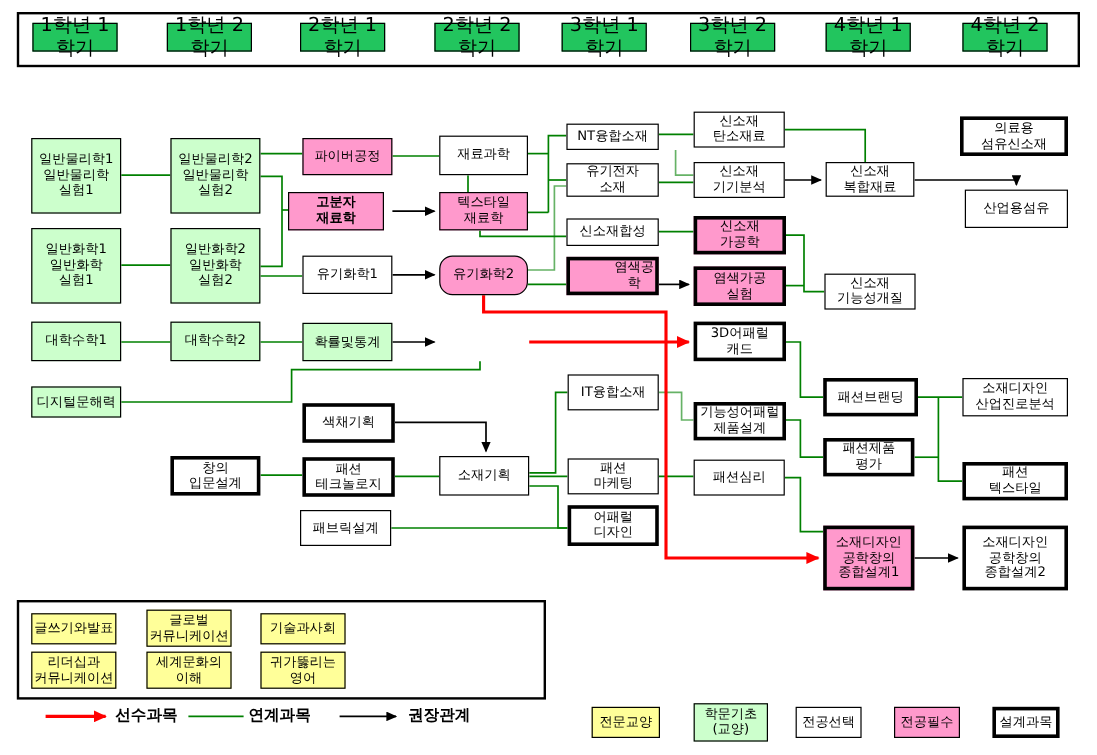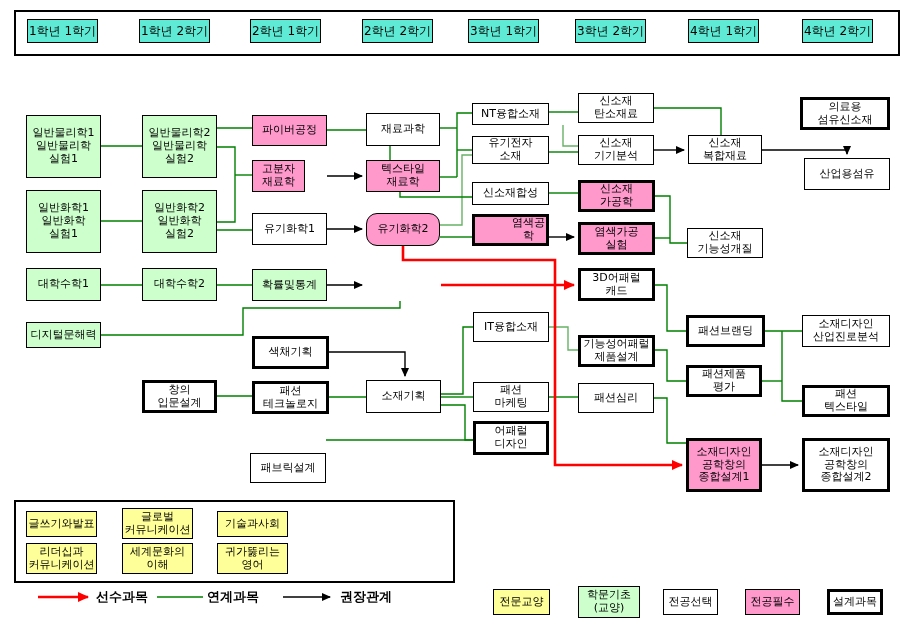--- a/index.html
+++ b/index.html
@@ -2,21 +2,21 @@
 <html><head>
 <meta charset="utf-8">
 <style>
   html,body{margin:0;padding:0;background:#fff;}
   #canvas{position:relative;width:914px;height:629px;background:#fff;
           font-family:"DejaVu Sans",sans-serif;color:#000;overflow:hidden;}
   #wires{position:absolute;left:0;top:0;width:914px;height:629px;pointer-events:none;}
   .course{position:absolute;display:flex;align-items:center;justify-content:center;
           text-align:center;white-space:pre-line;box-sizing:border-box;
           background:#fff;border:1px solid #000;font-size:11px;line-height:1.18;}
-  .t-header{background:#5eead4;font-size:12px;}
+  .t-header{background:#22c55e;font-size:16px;}
   .t-basic{background:#CCFFCC;}
   .t-required{background:#FF99CC;}
   .t-required-design{background:#FF99CC;border-width:3px;}
   .t-design{background:#fff;border-width:3px;}
   .t-elective{background:#fff;}
   .t-ge{background:#FFFF99;}
   .frame{position:absolute;border:2px solid #000;box-sizing:border-box;background:transparent;}
   .rel-label{position:absolute;font-size:13px;font-weight:bold;line-height:16px;}
 </style>
 </head>
@@ -107,28 +107,28 @@
     <div class="course t-basic" style="left: 142px; top: 115px; width: 75px; height: 63px;">일반물리학2
 일반물리학
 실험2</div>
     <div class="course t-basic" style="left: 142px; top: 190px; width: 75px; height: 63px;">일반화학2
 일반화학
 실험2</div>
     <div class="course t-basic" style="left: 142px; top: 268px; width: 75px; height: 33px;">대학수학2</div>
     <div class="course t-design" style="left: 142px; top: 380px; width: 75px; height: 33px;">창의
 입문설계</div>
     <div class="course t-required" style="left: 252px; top: 115px; width: 75px; height: 31px;">파이버공정</div>
-    <div class="course t-required" style="left: 252px; top: 160px; width: 53px; height: 32px;">고분자
+    <div class="course t-required" style="left: 240px; top: 160px; width: 80px; height: 32px; font-weight: bold;">고분자
 재료학</div>
     <div class="course t-elective" style="left: 252px; top: 213px; width: 75px; height: 32px;">유기화학1</div>
     <div class="course t-basic" style="left: 252px; top: 269px; width: 75px; height: 32px;">확률및통계</div>
     <div class="course t-design" style="left: 252px; top: 336px; width: 77px; height: 33px; text-align: center;">색채기획</div>
     <div class="course t-design" style="left: 252px; top: 381px; width: 77px; height: 33px;">패션
 테크놀로지</div>
-    <div class="course t-elective" style="left: 250px; top: 425px; width: 76px; height: 30px; margin-top: 28px;">패브릭설계</div>
+    <div class="course t-elective" style="left: 250px; top: 425px; width: 76px; height: 30px;">패브릭설계</div>
     <div class="course t-elective" style="left: 366px; top: 113px; width: 74px; height: 33px;">재료과학</div>
     <div class="course t-required" style="left: 366px; top: 160px; width: 74px; height: 32px;">텍스타일
 재료학</div>
     <div class="course t-required" style="left: 366px; top: 213px; width: 74px; height: 33px; border-radius: 11px;">유기화학2</div>
     <div class="course t-elective" style="left: 366px; top: 380px; width: 75px; height: 33px;">소재기획</div>
     <div class="course t-elective" style="left: 472px; top: 103px; width: 77px; height: 22px;">NT융합소재</div>
     <div class="course t-elective" style="left: 472px; top: 136px; width: 77px; height: 28px;">유기전자
 소재</div>
     <div class="course t-elective" style="left: 472px; top: 182px; width: 77px; height: 23px;">신소재합성</div>
     <div class="course t-required-design" style="left: 472px; top: 214px; width: 77px; height: 32px; padding-left: 36px;">염색공학</div>

